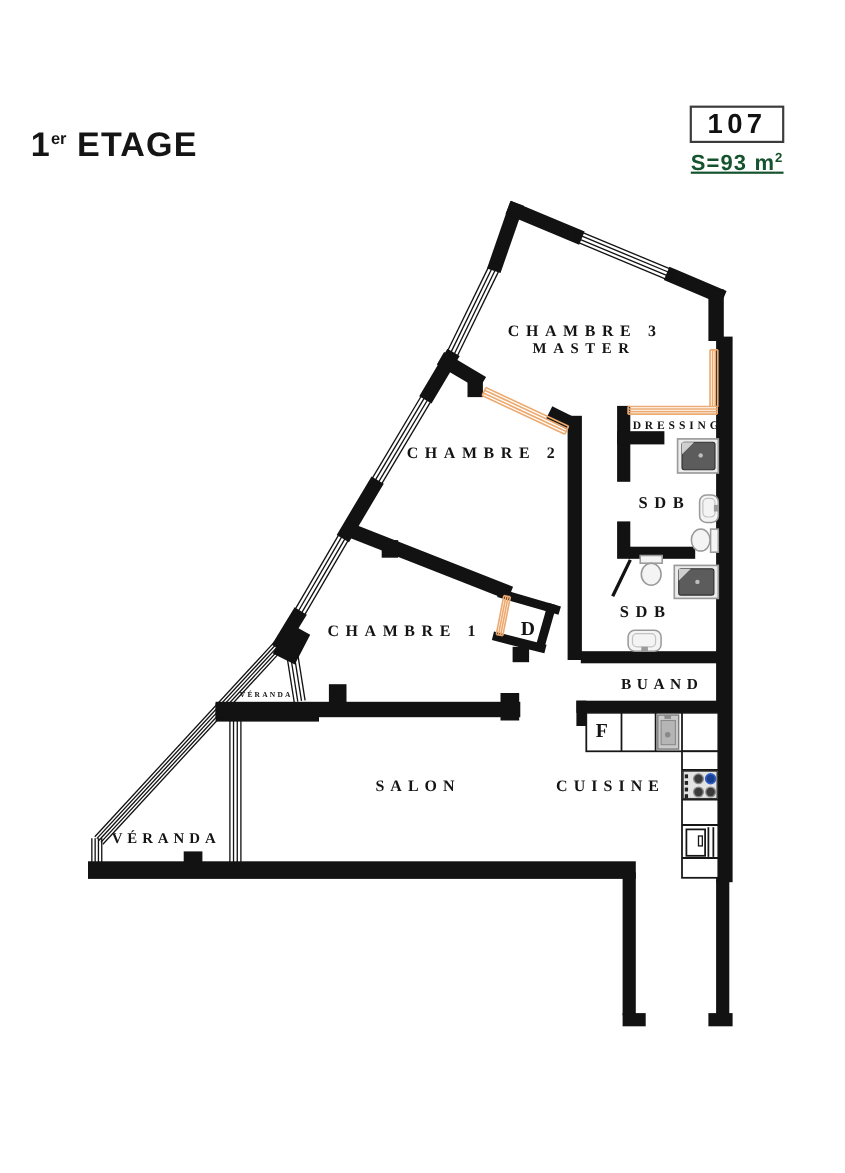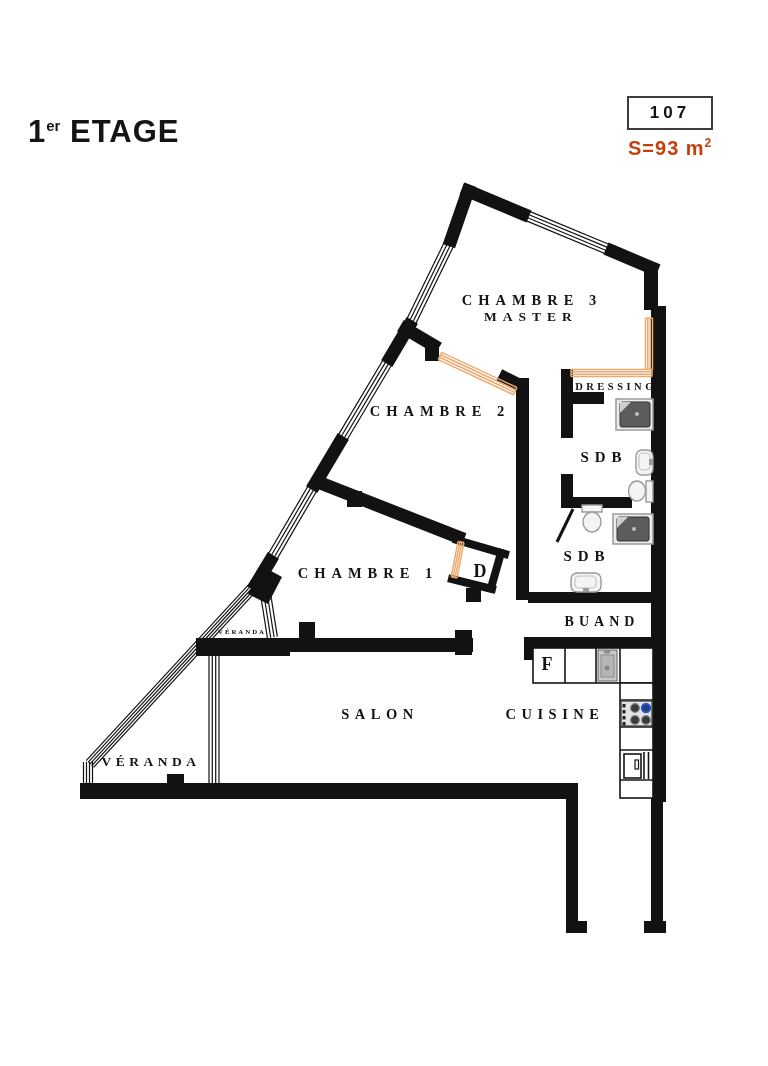--- a/index.html
+++ b/index.html
@@ -3,23 +3,23 @@
 <meta charset="utf-8">
 <style>
   html,body{margin:0;padding:0;background:#ffffff;}
   body{width:768px;height:1066px;position:relative;overflow:hidden;
        font-family:"Liberation Sans",sans-serif;}
   .page-title{position:absolute;left:28px;top:94px;font-size:31px;font-weight:bold;
       color:#151515;letter-spacing:1px;margin-top:20px;}
   .page-title sup{font-size:15px;font-weight:bold;vertical-align:super;letter-spacing:0;}
   .unit-box{position:absolute;left:627px;top:96px;width:82px;height:30px;
       border:2.5px solid #3c3c3c;display:flex;align-items:center;justify-content:center;
-      font-size:17px;font-weight:bold;letter-spacing:4px;color:#111;}
+      font-size:25px;font-weight:bold;letter-spacing:4px;color:#111;}
   .area-label{position:absolute;left:628px;top:136px;font-size:20px;font-weight:600;
-      color:#c2410c;letter-spacing:1px;}
+      color:#14532d;letter-spacing:1px;text-decoration:underline;}
   .area-label sup{font-size:12px;}
   svg{position:absolute;left:0;top:0;}
   .wall-stroke{stroke:var(--wall,#121212);fill:none;stroke-width:13;stroke-linecap:square;}
   .wall-thin{stroke:var(--wall,#121212);fill:none;stroke-width:8;stroke-linecap:square;}
   .wall-fill{fill:var(--wall,#121212);stroke:none;}
   .leaf{stroke:var(--wall,#121212);stroke-width:3;fill:none;}
   .win line{stroke:var(--wall,#121212);stroke-width:1.2;}
   .o line{stroke:var(--closet,#edaa70);stroke-width:1.5;}
   .counter{fill:#ffffff;stroke:#161616;stroke-width:1.6;}
   .fix{fill:#f4f4f4;stroke:#9a9a9a;stroke-width:1.4;}

